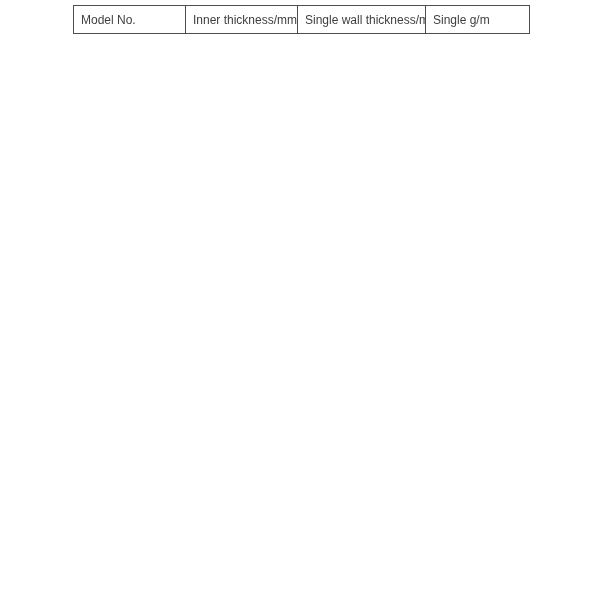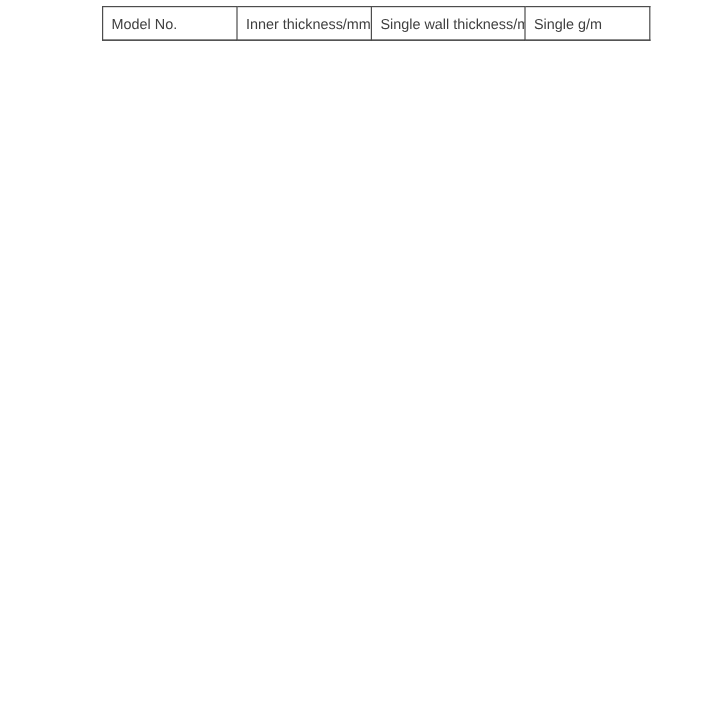--- a/index.html
+++ b/index.html
@@ -19,21 +19,20 @@
     background: #ffffff;
     overflow: hidden;
   }
   .spec-table {
     position: absolute;
     left: 73px;
     top: 5px;
     width: 456px;
     border-collapse: collapse;
     table-layout: fixed;
-    margin-left: 12px;
   }
   .spec-table th,
   .spec-table td {
     border: 1px solid #4d4d4d;
     color: #3f3f3f;
     font-size: 12px;
     font-weight: 400;
     text-align: left;
     vertical-align: middle;
     padding: 0 7px;

